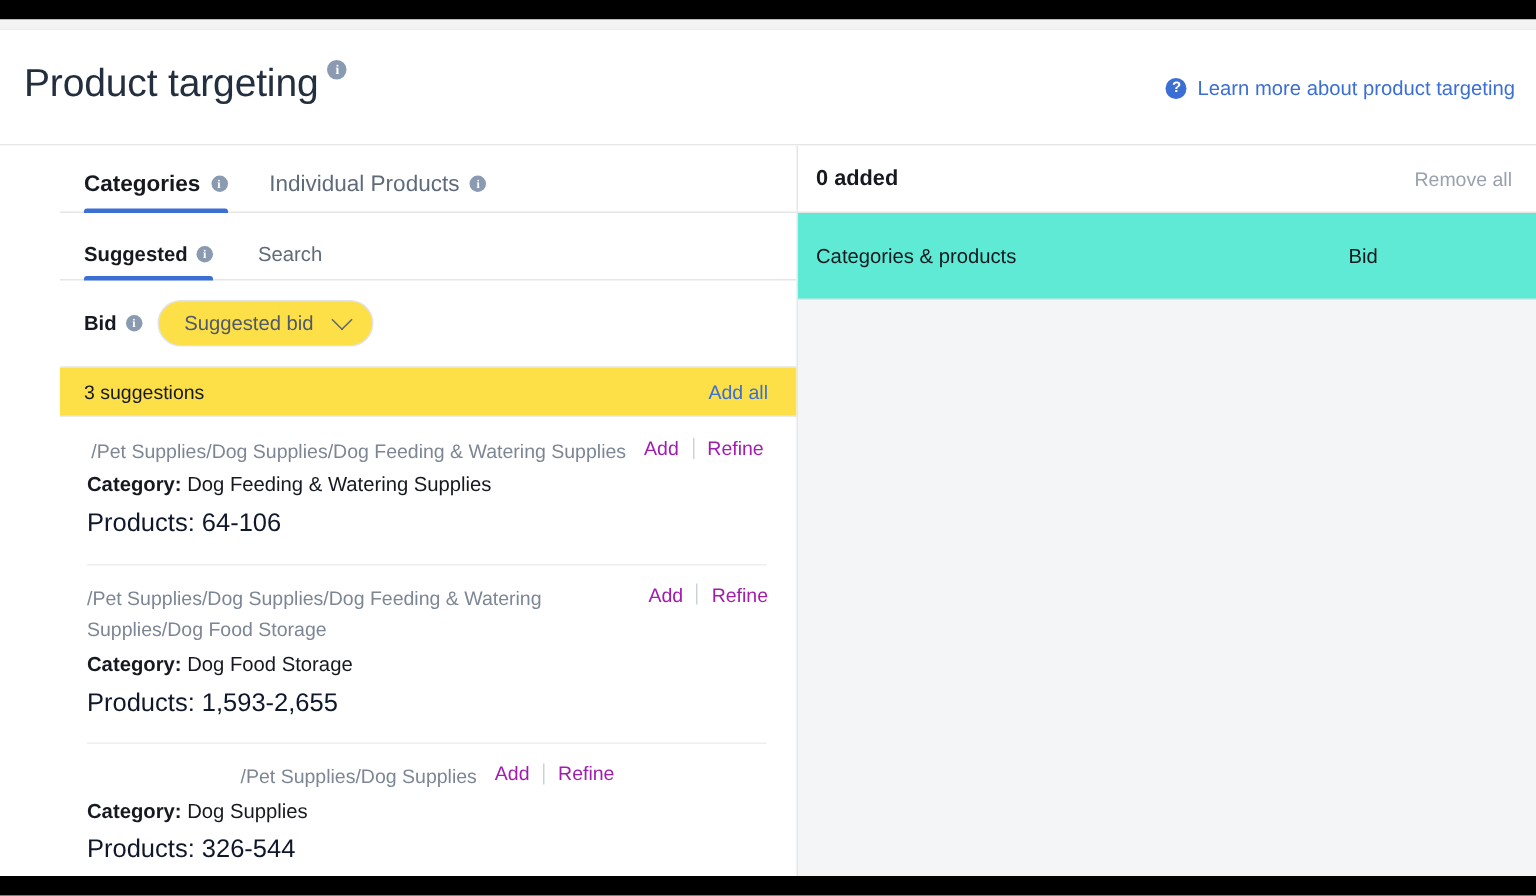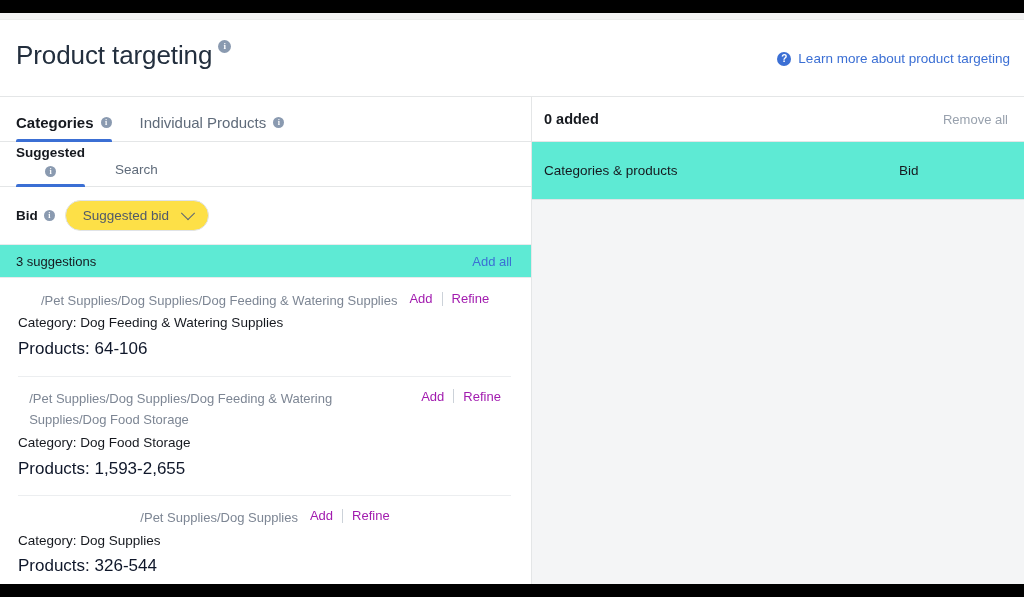--- a/index.html
+++ b/index.html
@@ -133,20 +133,21 @@
     display: flex;
   }
   .left-pane {
     width: 532px;
     flex: 0 0 532px;
     position: relative;
     background: #ffffff;
     border-right: 1px solid #e4e6e7;
     box-sizing: border-box;
     overflow: hidden;
+    padding-left: 40px;
   }
   .right-pane {
     flex: 1 1 auto;
     position: relative;
     background: #f4f5f6;
     overflow: hidden;
   }
 
   
   .tabs {
@@ -196,21 +197,21 @@
     position: relative;
     display: flex;
     align-items: center;
     gap: 6px;
     font-size: 13.5px;
     color: #5f6b7a;
     padding-bottom: 9px;
     cursor: pointer;
     white-space: nowrap;
   }
-  .subtab.active { color: #16191f; font-weight: 700; flex-direction: column; }
+  .subtab.active { color: #16191f; font-weight: 700; }
   .subtab.active::after {
     content: "";
     position: absolute;
     left: 0;
     right: 0;
     bottom: -1px;
     height: 3px;
     background: #3b6fd4;
     border-radius: 2px 2px 0 0;
   }
@@ -251,21 +252,21 @@
     width: 9px;
     height: 9px;
     border-right: 1.6px solid #5b6574;
     border-bottom: 1.6px solid #5b6574;
     transform: rotate(45deg) translate(-2px, -2px);
   }
 
   
   .sugg-bar {
     height: 33px;
-    background: #5eead4;
+    background: #fde047;
     border-bottom: 1px solid #e9eaec;
     display: flex;
     align-items: center;
     justify-content: space-between;
     padding: 0 19px 0 16px;
     box-sizing: border-box;
   }
   .sugg-count {
     font-size: 13px;
     color: #16191f;
@@ -331,21 +332,21 @@
     width: 1px;
     height: 14px;
     background: #ccd2d9;
   }
   .sugg-cat {
     font-size: 13.5px;
     color: #16191f;
     line-height: 1.62;
     margin-top: 1px;
   }
-  .sugg-cat .k { font-weight: 400; }
+  .sugg-cat .k { font-weight: 700; }
   .sugg-prod {
     font-size: 17px;
     color: #0f172a;
     line-height: 1.62;
     margin-top: 1px;
   }
 
   
   .added-bar {
     height: 45px;

